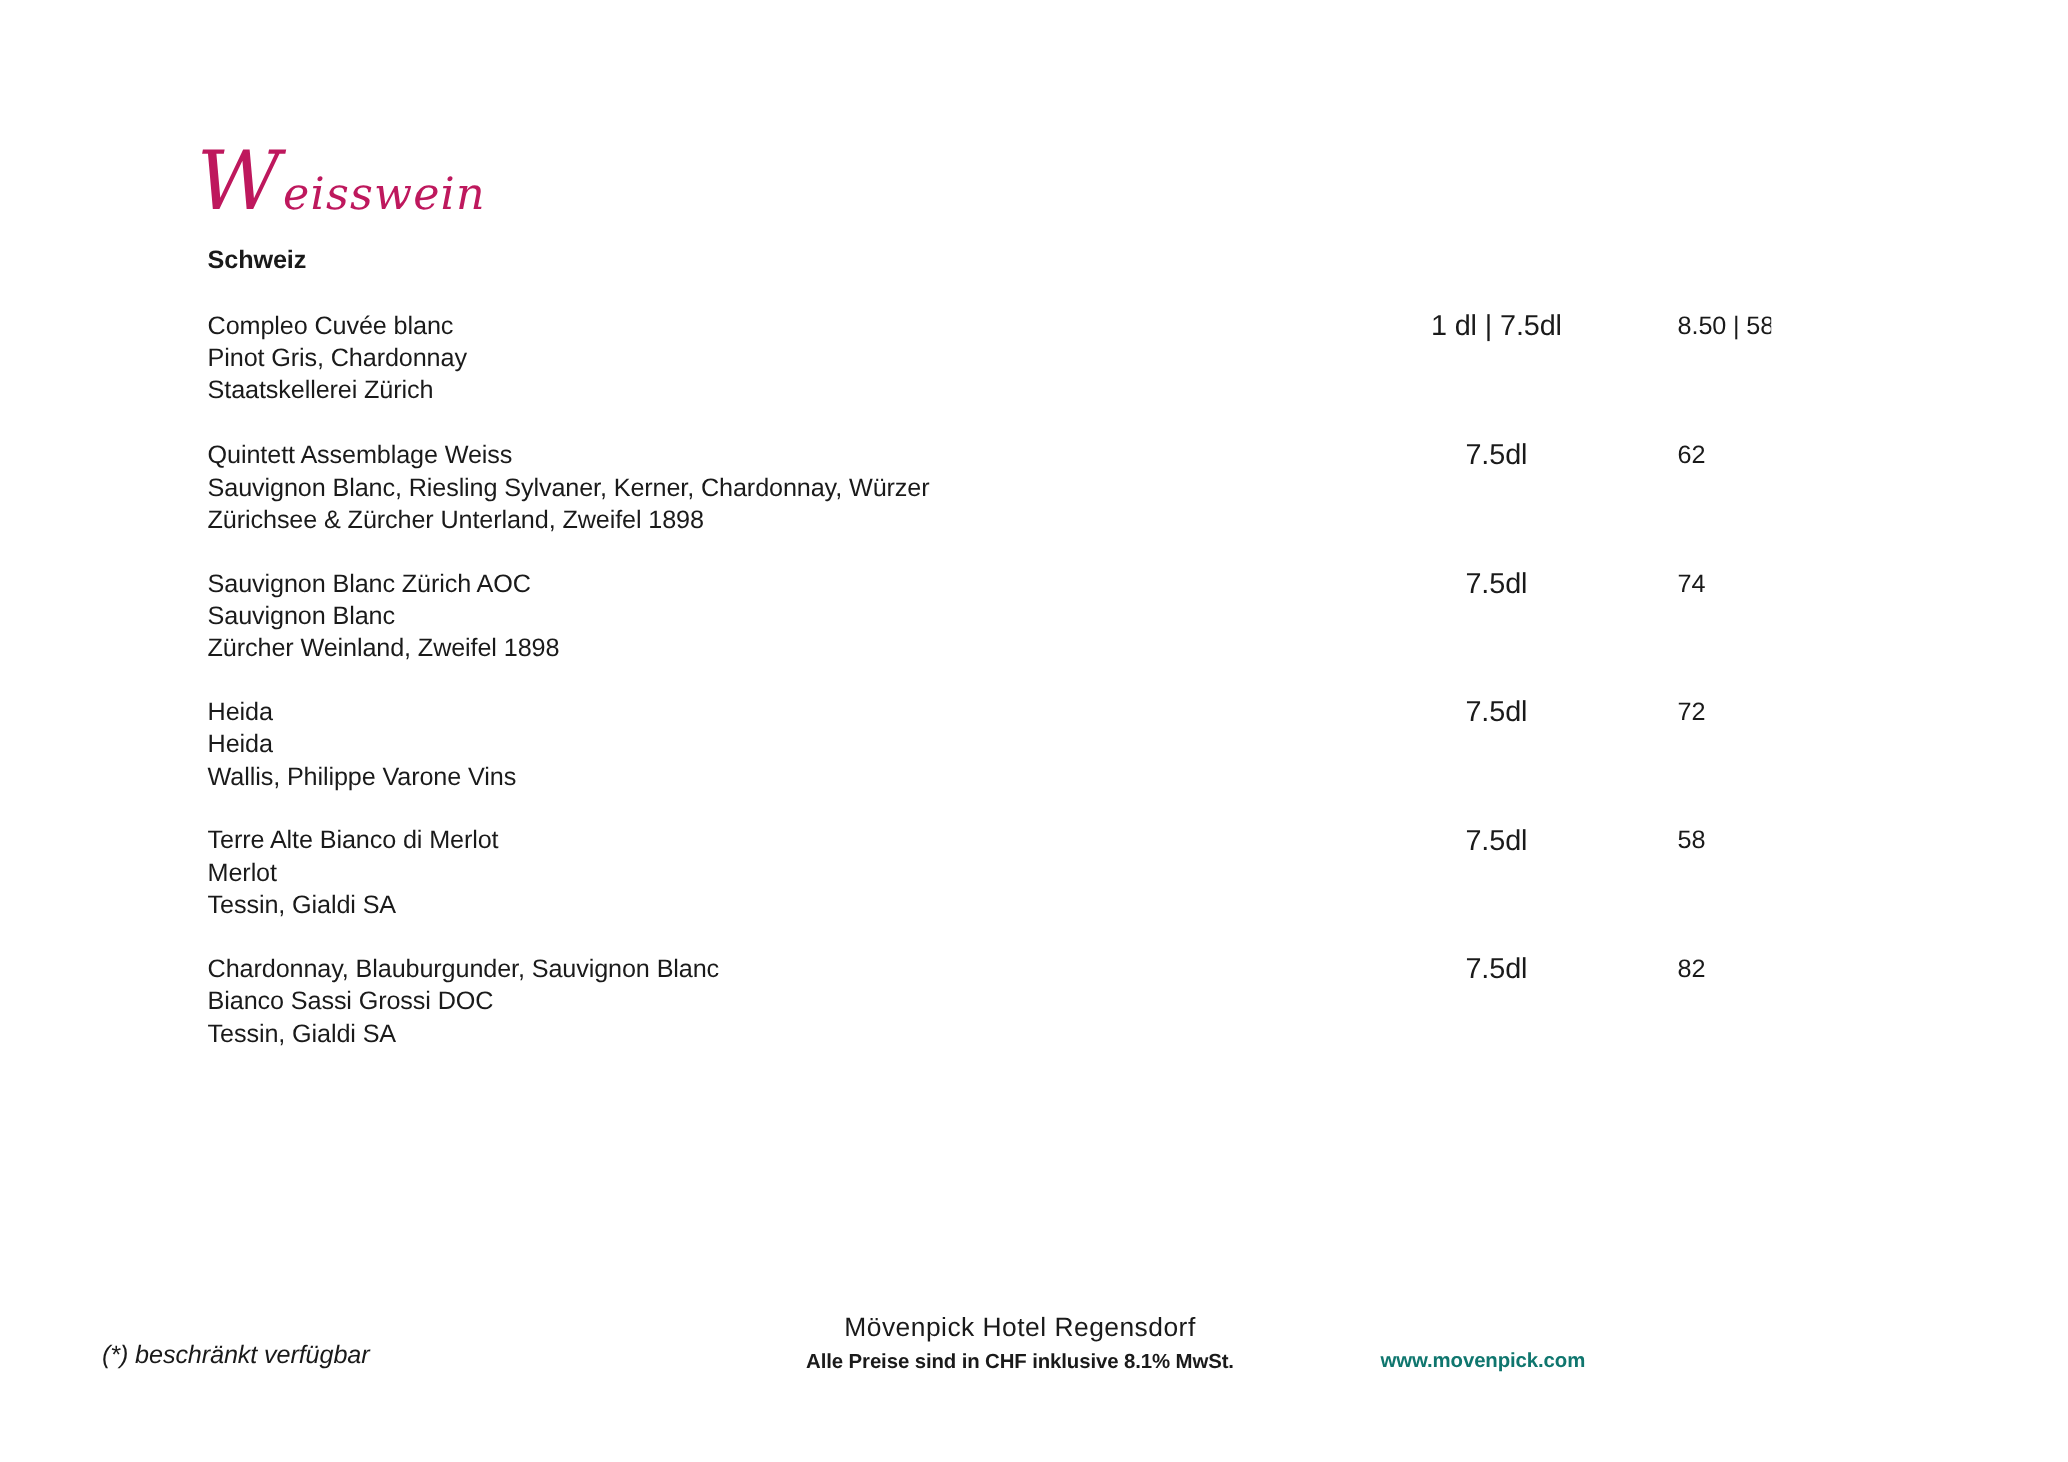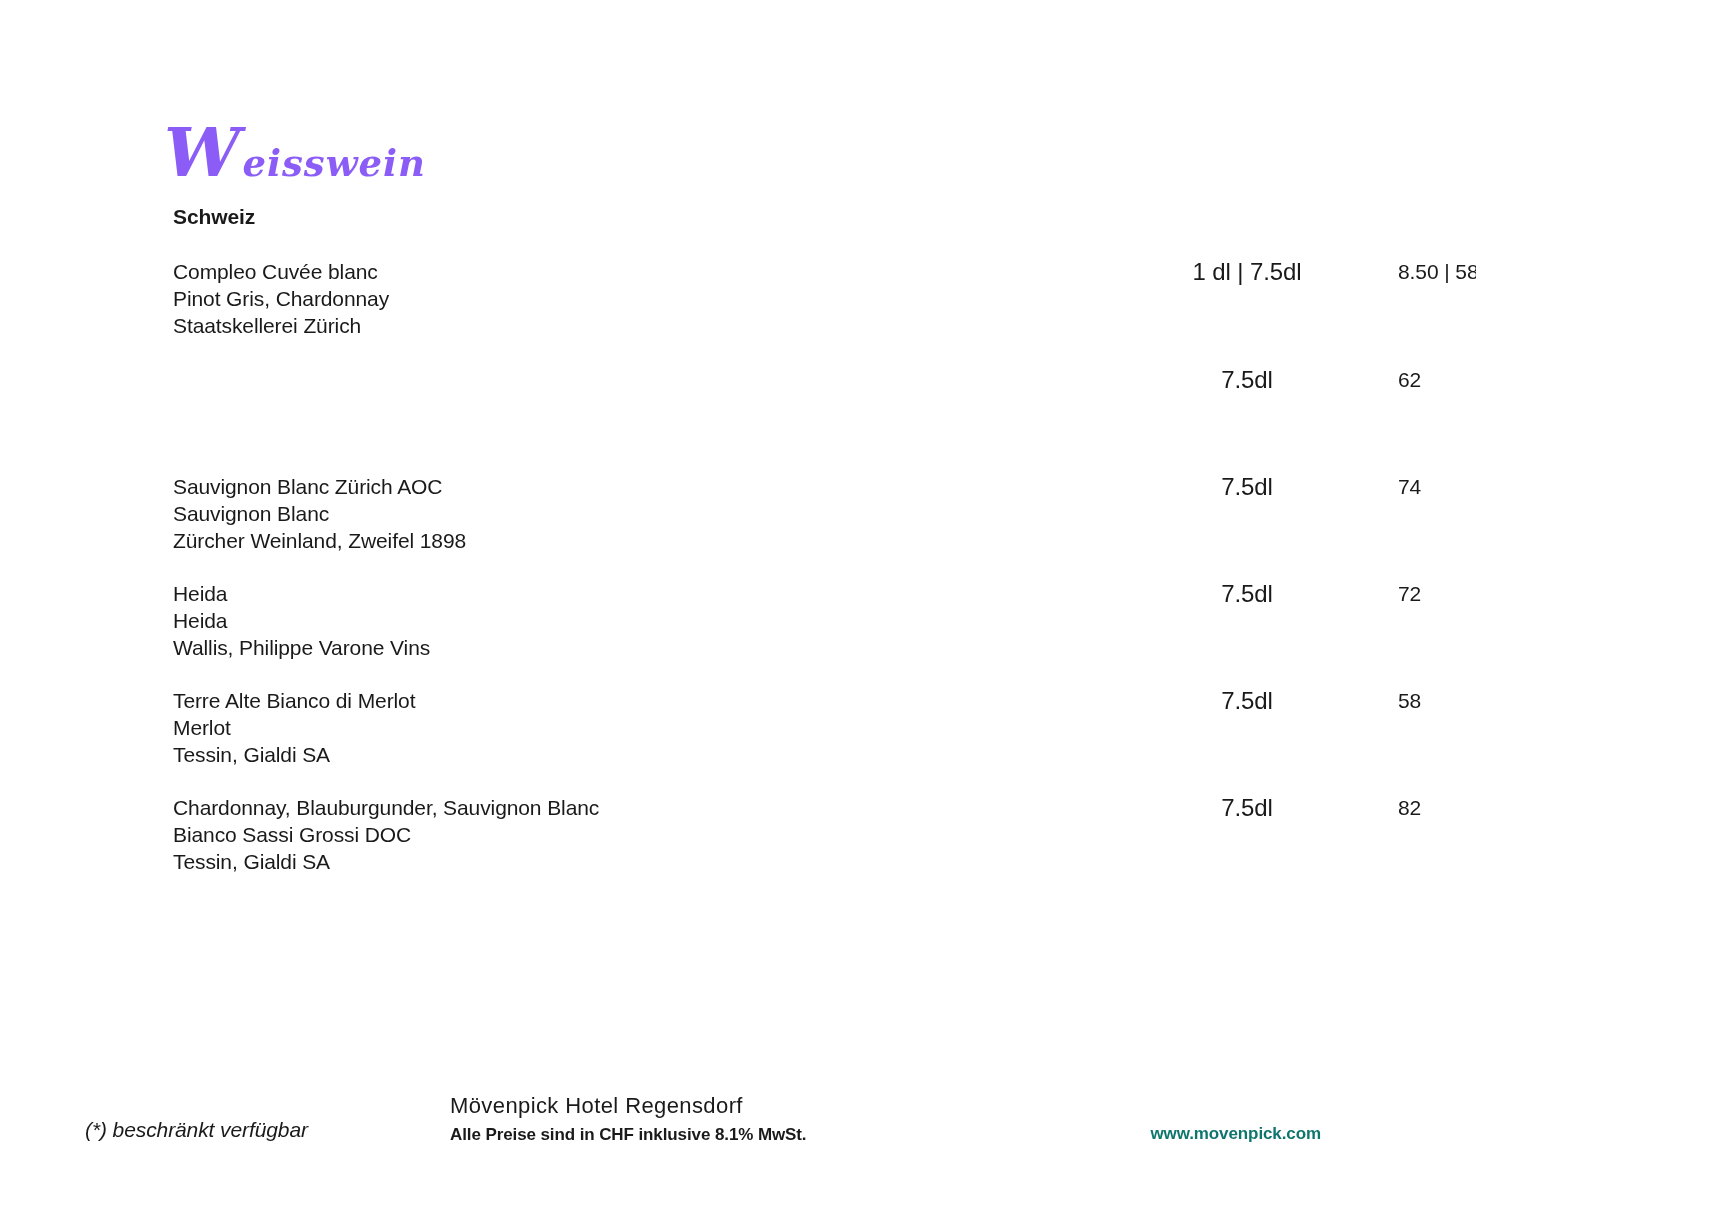--- a/index.html
+++ b/index.html
@@ -31,24 +31,24 @@
     letter-spacing: 0.5px;
   }
 
   
   .page-title {
     position: absolute;
     top: 112px;
     left: 164px;
     font-family: "DejaVu Serif", serif;
     font-style: italic;
-    font-weight: 700;
+    font-weight: 400;
     font-size: 37px;
     line-height: 80px;
-    color: #8b5cf6;
+    color: #be185d;
     letter-spacing: 1px;
   }
   .page-title::first-letter {
     font-size: 68px;
     letter-spacing: 2px;
   }
 
   
   .section-heading {
     position: absolute;
@@ -95,21 +95,21 @@
     top: 1118px;
     left: 85px;
     font-size: 21px;
     font-style: italic;
   }
   .footer-center {
     position: absolute;
     top: 1093px;
     left: 450px;
     width: 800px;
-    text-align: left;
+    text-align: center;
   }
   .footer-hotel {
     font-size: 22px;
     letter-spacing: 0.4px;
   }
   .footer-tax {
     margin-top: 6px;
     font-size: 17px;
     font-weight: bold;
   }
@@ -139,20 +139,25 @@
     <div class="wine-text">
       <div>Compleo Cuvée blanc</div>
       <div>Pinot Gris, Chardonnay</div>
       <div>Staatskellerei Zürich</div>
     </div>
     <div class="wine-size">1 dl | 7.5dl</div>
     <div class="wine-price">8.50 | 58</div>
   </div>
 
   <div class="wine-row" style="top:366px">
+    <div class="wine-text">
+      <div>Quintett Assemblage Weiss</div>
+      <div>Sauvignon Blanc, Riesling Sylvaner, Kerner, Chardonnay, Würzer</div>
+      <div>Zürichsee &amp; Zürcher Unterland, Zweifel 1898</div>
+    </div>
     <div class="wine-size">7.5dl</div>
     <div class="wine-price">62</div>
   </div>
 
   <div class="wine-row" style="top:473px">
     <div class="wine-text">
       <div>Sauvignon Blanc Zürich AOC</div>
       <div>Sauvignon Blanc</div>
       <div>Zürcher Weinland, Zweifel 1898</div>
     </div>

